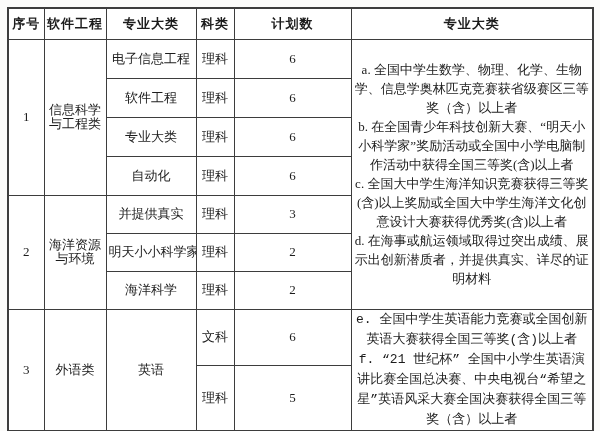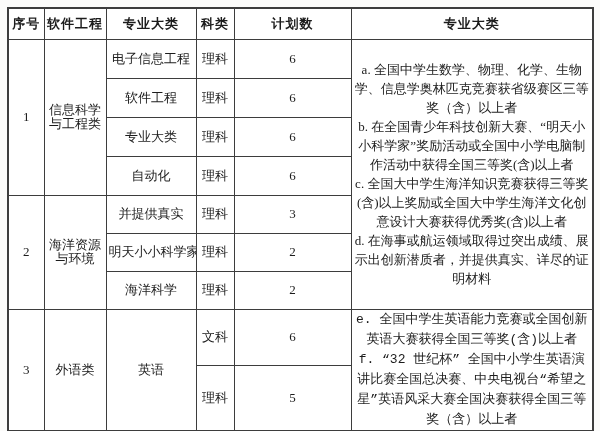--- a/index.html
+++ b/index.html
@@ -117,21 +117,21 @@
   </tr>
 
   <tr class="g3a">
     <td rowspan="2">3</td>
     <td rowspan="2" class="cat">外语类</td>
     <td rowspan="2" class="major">英语</td>
     <td>文科</td>
     <td>6</td>
     <td rowspan="2" class="cond cond2">
       <div class="item">e. 全国中学生英语能力竞赛或全国创新英语大赛获得全国三等奖(含)以上者</div>
-      <div class="item">f. “32 世纪杯” 全国中小学生英语演讲比赛全国总决赛、中央电视台“希望之星”英语风采大赛全国决赛获得全国三等奖（含）以上者</div>
+      <div class="item">f. “21 世纪杯” 全国中小学生英语演讲比赛全国总决赛、中央电视台“希望之星”英语风采大赛全国决赛获得全国三等奖（含）以上者</div>
     </td>
   </tr>
   <tr class="g3b">
     <td>理科</td>
     <td>5</td>
   </tr>
 </tbody>
   </table>
 
 </body></html>

